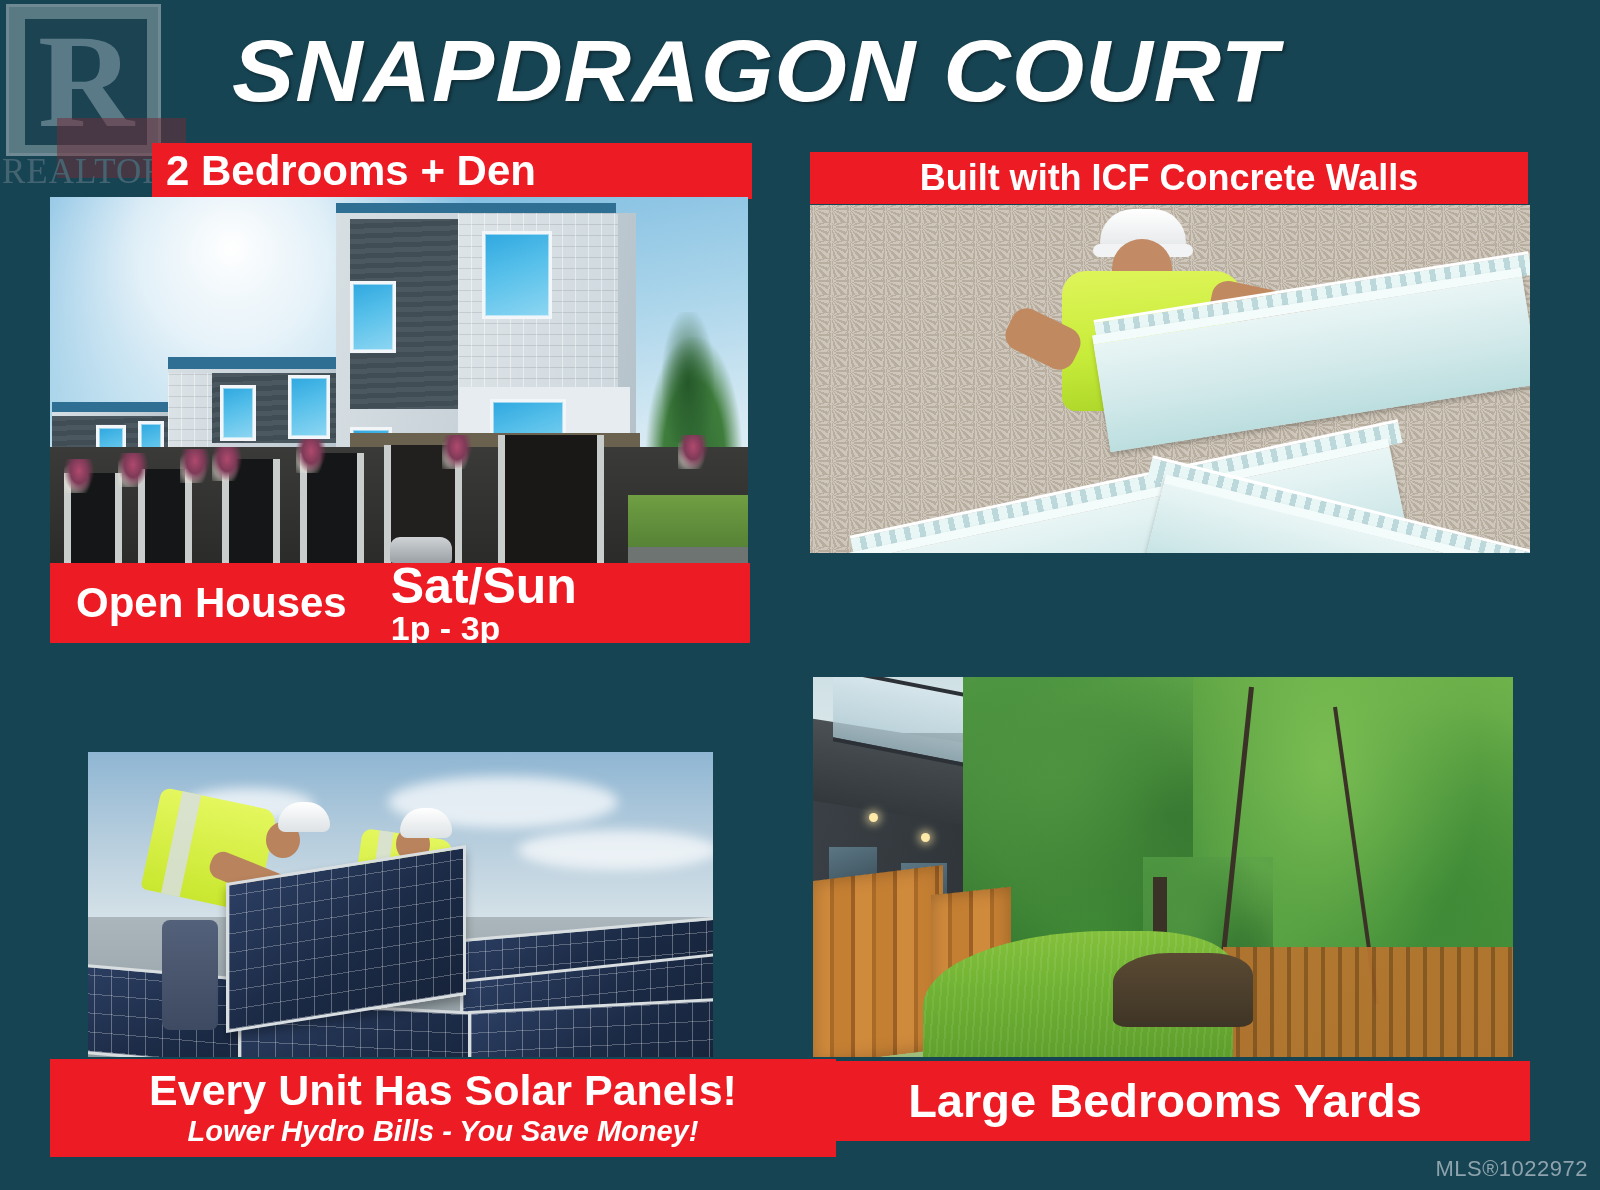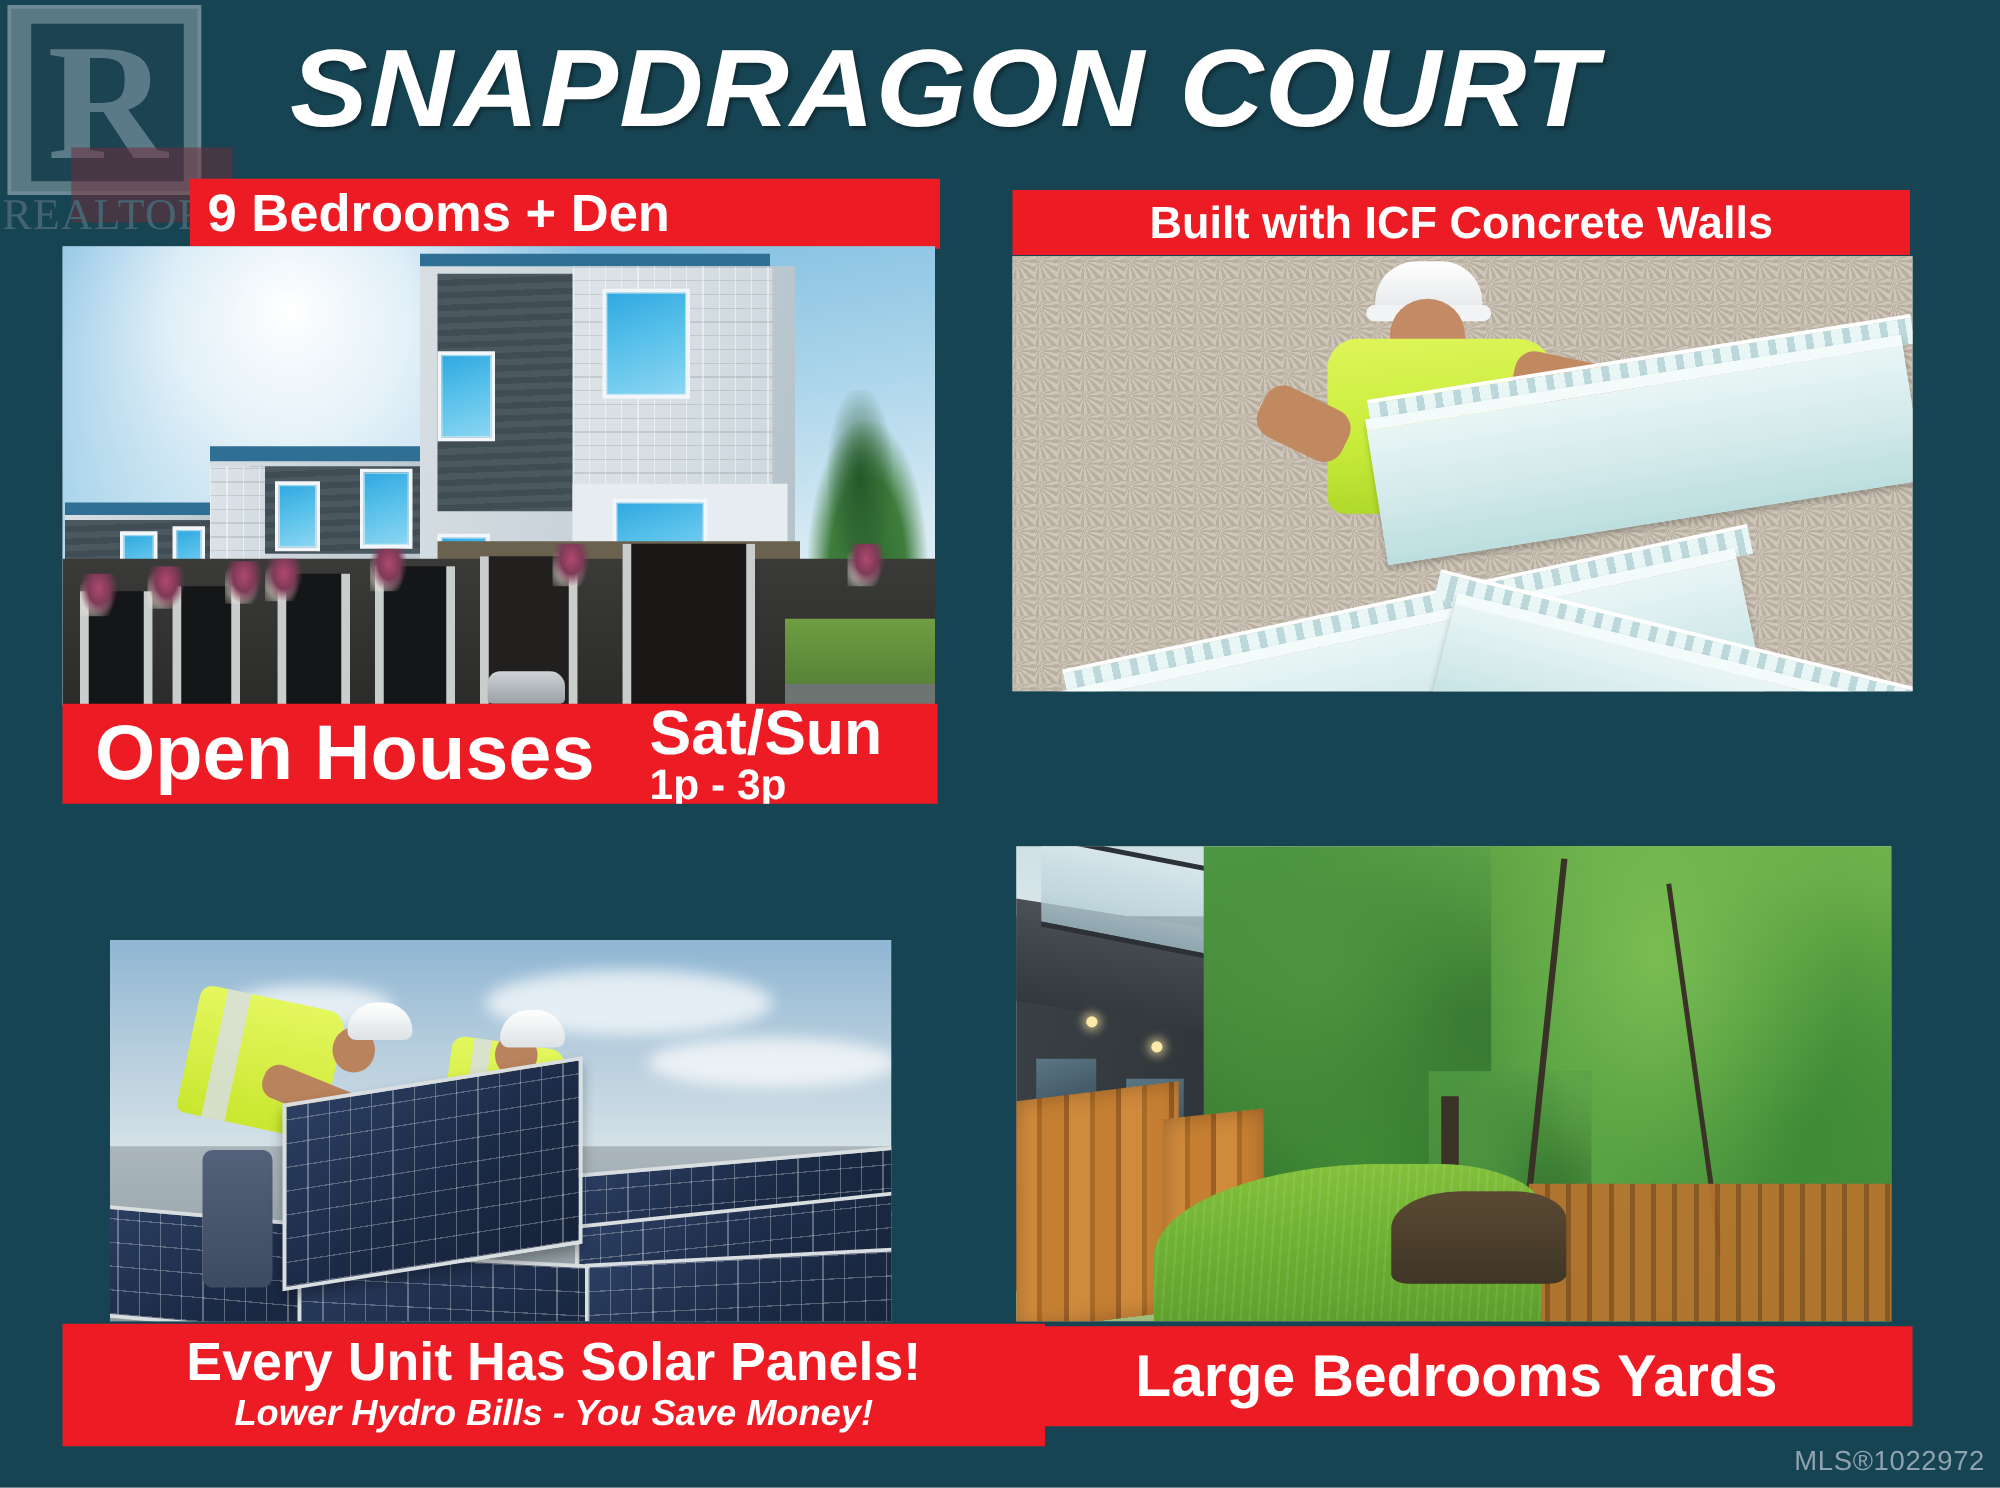--- a/index.html
+++ b/index.html
@@ -378,21 +378,21 @@
       <div class="realtor-R">R</div>
     </div>
     <div class="realtor-redband"></div>
     <div class="realtor-word">
       <span>REALTOR</span><sup>®</sup>
     </div>
   </div>
 
   <div class="poster-title">SNAPDRAGON COURT</div>
 
-  <div class="band" style="left:152px; top:143px; width:600px; height:56px; font-size:42px; justify-content:flex-start; padding-left:14px;">9 Bedrooms + Den</div>
+  <div class="band" style="left:152px; top:143px; width:600px; height:56px; font-size:42px; justify-content:flex-start; padding-left:14px;">2 Bedrooms + Den</div>
 
   <div class="photo" style="left:50px; top:197px; width:698px; height:368px;">
     <div class="sky1"></div>
     <div class="tree1"></div>
     <div class="tree1b"></div>
 
     <div class="roofcap" style="left:2px; top:205px; width:120px; height:16px;"></div>
     <div class="unit-front" style="left:2px; top:215px; width:120px; height:160px;"></div>
     <div class="unit-dark" style="left:2px; top:219px; width:120px; height:52px;"></div>
     <div class="win mull" style="left:46px; top:228px; width:30px; height:44px;"></div>
@@ -434,21 +434,21 @@
     <div class="basket" style="left:130px; bottom:82px;"></div>
     <div class="basket" style="left:162px; bottom:84px;"></div>
     <div class="basket" style="left:246px; bottom:92px;"></div>
     <div class="basket" style="left:392px; bottom:96px;"></div>
     <div class="basket" style="left:628px; bottom:96px;"></div>
     <div class="lawn1"></div>
     <div class="road1"></div>
   </div>
 
   <div class="band" style="left:50px; top:563px; width:700px; height:80px; justify-content:flex-start; padding-left:26px;">
-    <span style="font-size:62px;">Open Houses</span>
+    <span style="font-size:42px;">Open Houses</span>
     <span style="display:inline-block; margin-left:44px; text-align:left; line-height:1.0;">
       <span style="display:block; font-size:50px;">Sat/Sun</span>
       <span style="display:block; font-size:34px;">1p - 3p</span>
     </span>
   </div>
 
   <div class="band" style="left:810px; top:152px; width:718px; height:52px; font-size:36px;">Built with ICF Concrete Walls</div>
 
   <div class="photo" style="left:810px; top:205px; width:720px; height:348px;">
     <div class="gravel"></div>

